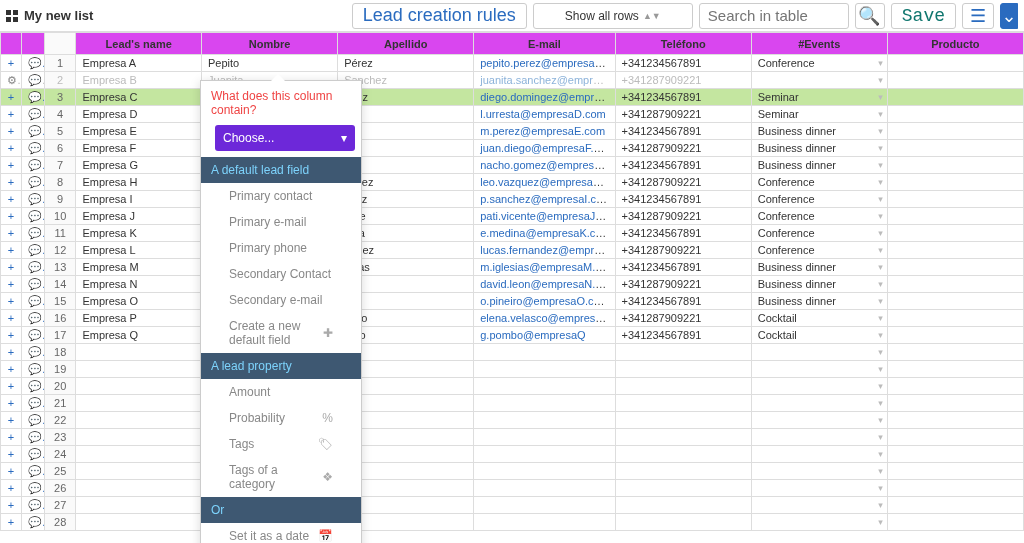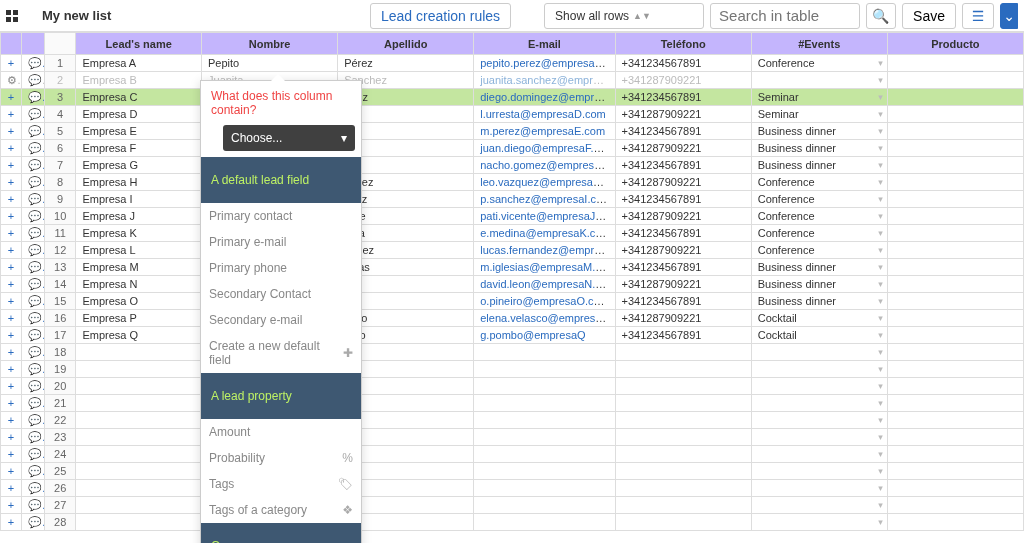--- a/index.html
+++ b/index.html
@@ -1,31 +1,31 @@
 <!DOCTYPE html>
 <html><head>
 <meta charset="utf-8">
 <style>
 * { margin: 0; padding: 0; box-sizing: border-box; }
 body { font-family: Arial, sans-serif; font-size: 12px; color: #333; background: #fff; width: 1024px; height: 543px; overflow: hidden; position: relative; }
 .top-bar { display: flex; align-items: center; height: 32px; border-bottom: 1px solid #ddd; padding: 0 6px; gap: 6px; }
-.title { display: flex; align-items: center; gap: 24px; font-weight: 600; font-size: 13px; color: #333; }
+.title { display: flex; align-items: center; gap: 6px; font-weight: 600; font-size: 13px; color: #333; }
 .spacer { flex: 1; }
-.btn { display: inline-flex; align-items: center; justify-content: center; height: 26px; padding: 0 10px; border: 1px solid #ccc; border-radius: 3px; background: #fff; cursor: pointer; font-size: 14px; color: #555; }
+.btn { display: inline-flex; align-items: center; justify-content: center; height: 26px; padding: 0 10px; border: 1px solid #ccc; border-radius: 3px; background: #fff; cursor: pointer; font-size: 18px; color: #555; }
 .btn-link { color: #2a6bbf; border-color: #ccc; }
-.select-box { display: inline-flex; align-items: center; justify-content: flex-start; height: 26px; padding: 0 10px; border: 1px solid #ccc; border-radius: 3px; background: #fff; min-width: 160px; cursor: pointer; margin-left: 27px; }
+.select-box { display: inline-flex; align-items: center; justify-content: center; height: 26px; padding: 0 10px; border: 1px solid #ccc; border-radius: 3px; background: #fff; min-width: 160px; cursor: pointer; }
 .search-input { height: 26px; border: 1px solid #ccc; border-radius: 3px; padding: 0 8px; width: 150px; font-size: 15px; }
 .search-btn { width: 30px; padding: 0; }
-.save-btn { color: #000000; }
+.save-btn { color: #0f766e; font-family: Liberation Mono, monospace; }
 .menu-btn { color: #2a6bbf; width: 32px; padding: 0; }
 .caret-btn { background: #2a6bbf; color: #fff; border-color: #2a6bbf; width: 18px; border-radius: 3px 0 0 3px; padding: 0; }
 .table-wrap { overflow: auto; height: calc(543px - 32px); }
 table { border-collapse: collapse; width: 100%; table-layout: fixed; }
 th, td { border: 1px solid #ddd; height: 17px; padding: 1px 6px; font-size: 11px; vertical-align: middle; white-space: nowrap; overflow: hidden; text-overflow: ellipsis; }
-th { background: #c4b5fd; font-weight: 600; text-align: center; height: 22px; }
+th { background: #d946ef; font-weight: 600; text-align: center; height: 22px; }
 .c-add { width: 20px; text-align: center; color: #2a6bbf; cursor: pointer; }
 .c-comment { width: 22px; text-align: center; color: #2a6bbf; cursor: pointer; }
 .c-num { width: 30px; text-align: center; color: #666; background: #fafafa; }
 .c-lead { width: 120px; }
 .c-nombre { width: 130px; }
 .c-apellido { width: 130px; }
 .c-email { width: 135px; }
 .c-tel { width: 130px; }
 .c-events { width: 130px; }
 .c-producto { width: 130px; }
@@ -33,23 +33,23 @@
 tr.r1.faded td { color: #bbb; }
 tr.r1.faded .email-link { color: #8db3da; }
 tr.r2 td { background: #c4e6a0; }
 .events-cell { position: relative; padding-right: 16px; }
 .events-caret { position: absolute; right: 4px; top: 50%; transform: translateY(-50%); color: #bbb; font-size: 9px; }
 .gear { color: #888; }
 
 .popup { position: absolute; left: 200px; top: 80px; width: 162px; background: #fff; border: 1px solid #ccc; box-shadow: 0 2px 10px rgba(0,0,0,0.15); z-index: 100; font-size: 12px; }
 .popup::after { content: ""; position: absolute; top: -7px; left: 70px; width: 0; height: 0; border-left: 7px solid transparent; border-right: 7px solid transparent; border-bottom: 7px solid #fff; }
 .popup-title { padding: 8px 10px; color: #ef4444; font-size: 12px; }
-.popup-choose { margin: 0 6px 6px 22px; background: #404040; color: #fff; border-radius: 3px; padding: 6px 8px; display: flex; justify-content: space-between; align-items: center; cursor: pointer; }
-.popup-section { background: #3e5872; color: #bef264; padding: 16px 10px; font-size: 12px; }
-.popup-item { padding: 6px 8px; color: #888; display: flex; justify-content: space-between; align-items: center; cursor: pointer; }
+.popup-choose { margin: 0 6px 6px 14px; background: #6d28d9; color: #fff; border-radius: 3px; padding: 6px 8px; display: flex; justify-content: space-between; align-items: center; cursor: pointer; }
+.popup-section { background: #3e5872; color: #7dd3fc; padding: 6px 10px; font-size: 12px; }
+.popup-item { padding: 6px 28px; color: #888; display: flex; justify-content: space-between; align-items: center; cursor: pointer; }
 .popup-icon { color: #aaa; font-size: 12px; }
 .sort-arrows { font-size: 9px; color: #999; margin-left: 4px; }
 .grid-icon { display: inline-block; width: 12px; height: 12px; background: linear-gradient(#333, #333) 0 0/5px 5px no-repeat, linear-gradient(#333, #333) 7px 0/5px 5px no-repeat, linear-gradient(#333, #333) 0 7px/5px 5px no-repeat, linear-gradient(#333, #333) 7px 7px/5px 5px no-repeat; }
 </style>
 </head>
 <body>
 
 <div class="top-bar">
   <div class="title">
     <span class="grid-icon"></span>

